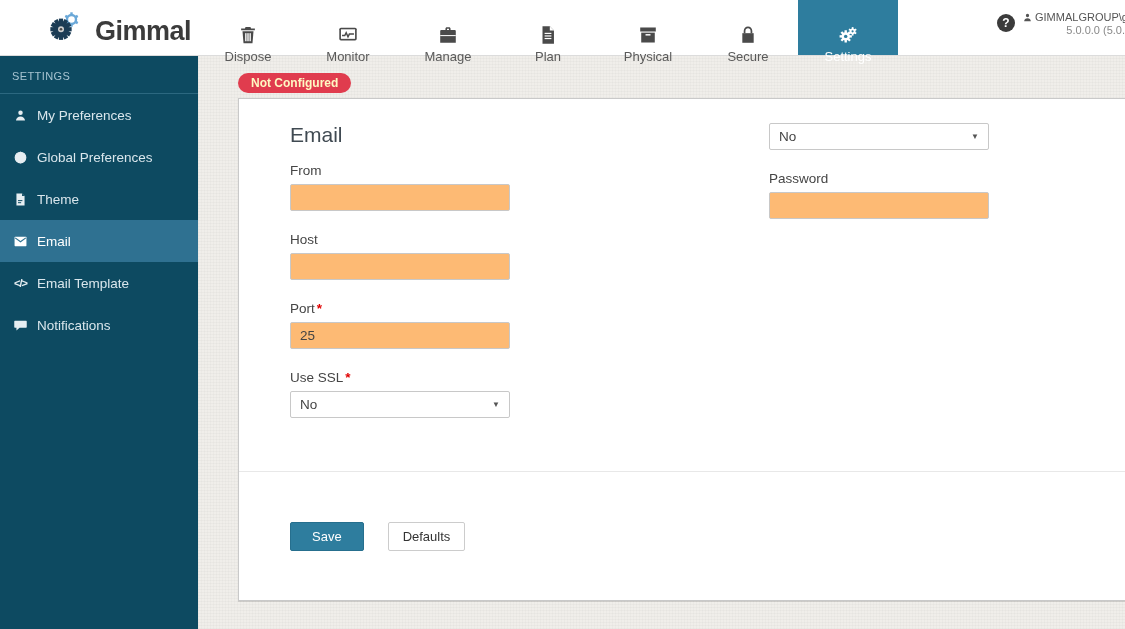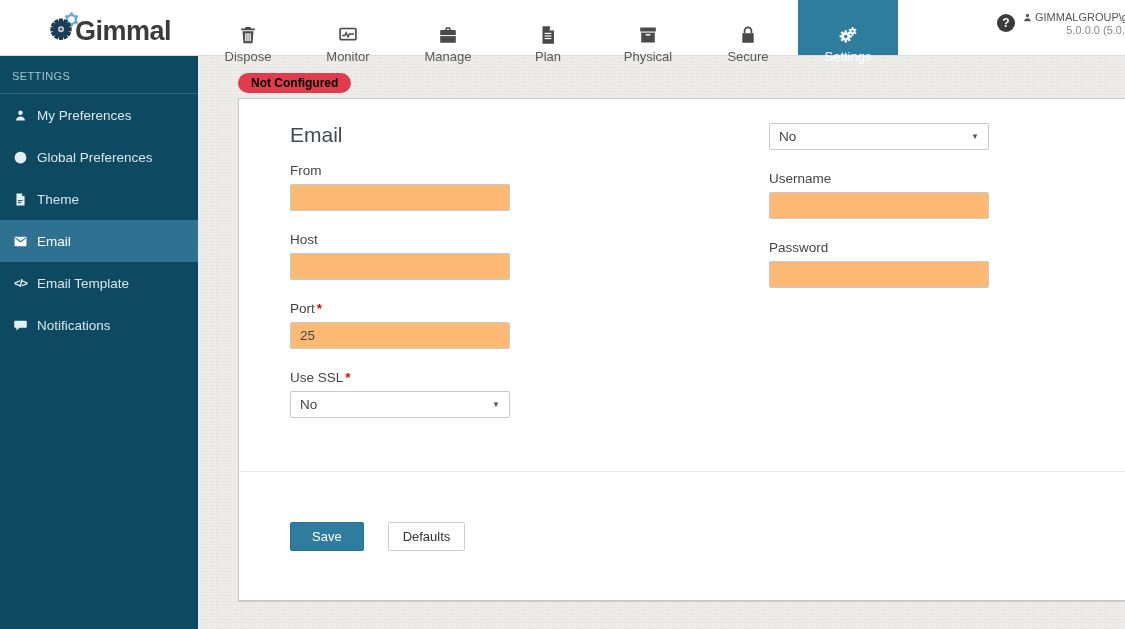--- a/index.html
+++ b/index.html
@@ -4,21 +4,21 @@
 <style>
   html,body{margin:0;padding:0;}
   body{
     width:1125px;height:629px;overflow:hidden;position:relative;
     font-family:"Liberation Sans","DejaVu Sans",sans-serif;
     background:#fff;
   }
   
   .header{position:absolute;top:0;left:0;right:0;height:55px;background:#fff;
           border-bottom:1px solid #dcdcdc;z-index:5;}
-  .logo{position:absolute;left:46px;top:9px;display:flex;align-items:flex-end;cursor:pointer;}
+  .logo{position:absolute;left:46px;top:9px;display:flex;align-items:flex-end;cursor:pointer;gap:20px;}
   .logo svg{width:36px;height:36px;}
   .logo-text{font-size:27px;font-weight:600;color:#3b3b3b;line-height:1;margin-left:-7px;letter-spacing:-.5px;}
   .tabs{position:absolute;left:198px;top:0;height:55px;display:flex;}
   .tab{width:100px;height:55px;box-sizing:border-box;display:flex;flex-direction:column;
        align-items:center;padding-top:24px;color:#4a4a4a;cursor:pointer;}
   .tab-icon{height:23px;display:flex;align-items:center;}
   .tab-icon svg{width:22px;height:22px;}
   .tab-label{font-size:13px;margin-top:3px;color:#5a5a5a;}
   .tab.active{background:#2e7d9e;color:#fff;}
   .tab.active .tab-label{color:#fff;}
@@ -38,21 +38,21 @@
              color:#d9e6ec;font-size:13.5px;cursor:pointer;}
   .side-item .icon{width:17px;display:flex;justify-content:center;}
   .side-item svg{width:15px;height:15px;fill:#e6eef2;}
   .side-item.active{background:#2f7191;color:#fff;}
   .code-glyph{font-size:11px;font-weight:bold;color:#e6eef2;letter-spacing:-1px;}
   
   .content-bg{position:absolute;left:198px;top:55px;right:0;bottom:0;background-color:#f0eeea;
     background-image:
       repeating-linear-gradient(0deg, rgba(0,0,0,0.025) 0 1px, transparent 1px 3px),
       repeating-linear-gradient(90deg, rgba(0,0,0,0.02) 0 1px, transparent 1px 3px);}
-  .badge{position:absolute;left:40px;top:18px;background:#e03c4e;color:#000000;
+  .badge{position:absolute;left:40px;top:18px;background:#e03c4e;color:#fef9c3;
          font-size:12px;font-weight:bold;padding:3px 13px;border-radius:11px;}
   .panel{position:absolute;left:40px;top:43px;right:-2px;height:501px;background:#fff;
          border:1px solid #c9c9c9;border-right:none;box-shadow:0 1px 0 rgba(0,0,0,.12);}
   .col-left{position:absolute;left:51px;top:24px;width:220px;}
   .col-right{position:absolute;left:530px;top:24px;width:220px;}
   .form-title{font-size:21px;font-weight:400;color:#404a52;margin:0 0 16px 0;}
   .group{margin-bottom:21px;}
   .group label{display:block;font-size:13.5px;color:#454545;margin-bottom:6px;}
   .req{color:#e00000;margin-left:2px;font-weight:bold;}
   .text-input{width:220px;height:27px;box-sizing:border-box;border:1px solid #c8c8c8;
@@ -305,24 +305,20 @@
     </div>
 
     <div class="col-right">
       <div class="group">
         <div class="select">
           <span>No</span>
           <span class="arrow">▼</span>
         </div>
       </div>
 
-      <div class="group">
-        <label><span>Username</span></label>
-        <input class="text-input" type="text" value="" style="">
-      </div>
 
       <div class="group">
         <label><span>Password</span></label>
         <input class="text-input" type="text" value="" style="">
       </div>
     </div>
 
     <div class="panel-divider"></div>
 
     <div class="actions">

